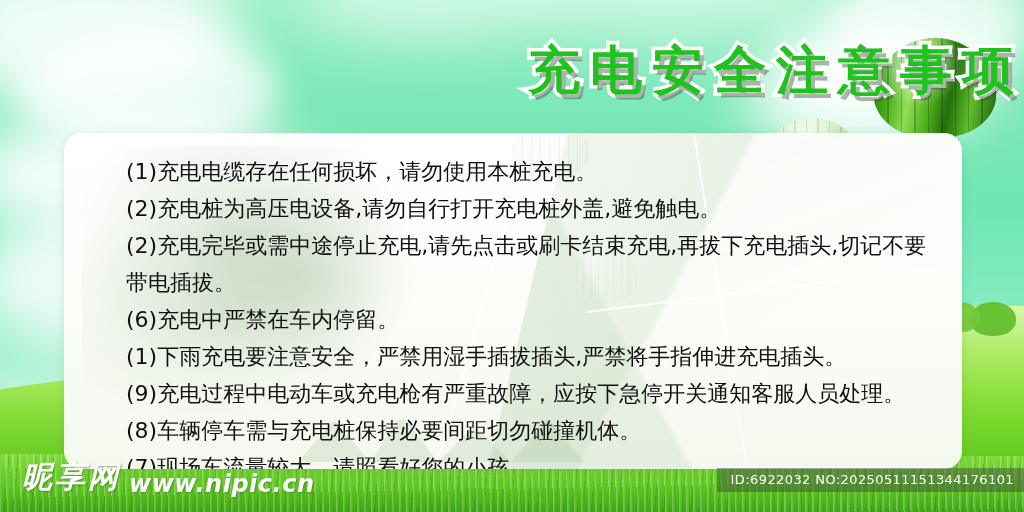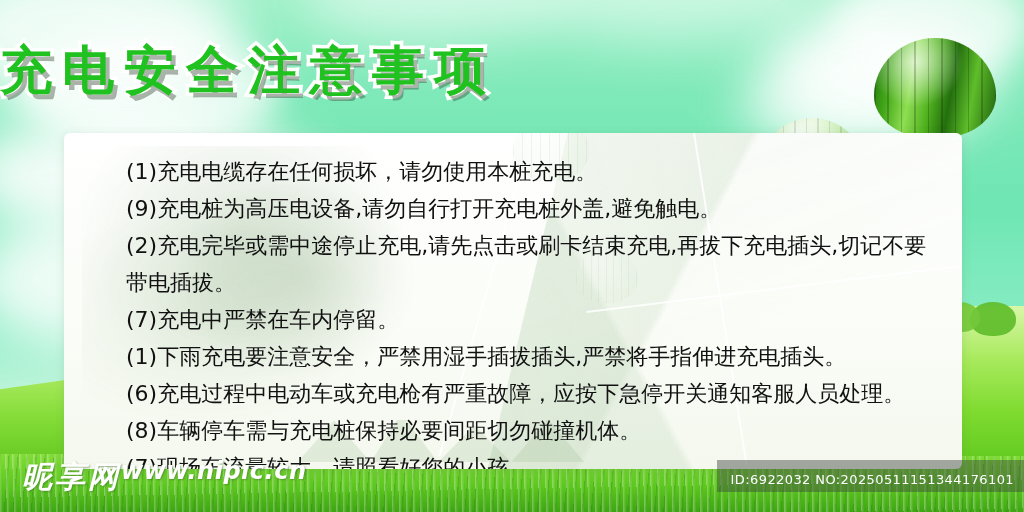--- a/index.html
+++ b/index.html
@@ -101,21 +101,21 @@
   .b-pale .envelope{
     background:
       radial-gradient(ellipse at 36% 22%, rgba(255,255,255,.95) 0%, rgba(255,255,255,.55) 45%, rgba(255,255,255,.35) 100%),
       linear-gradient(100deg,#2c7d14 0%, #79cf45 22%, #bfeb96 45%, #8ad85a 70%, #357f18 100%);
   }
   .b-pale .envelope::after{opacity:.55;}
 
   
   #panel{
     position:absolute;left:64px;top:133px;width:898px;height:336px;
-    border-radius:6px;overflow:hidden;
+    border-radius:18px;overflow:hidden;
     background:linear-gradient(180deg,#ffffff 0%, #fbfdf8 55%, #f4f8ee 100%);
     box-shadow:0 2px 10px rgba(70,120,70,.16);
   }
   
   .wm{position:absolute;pointer-events:none;}
   .wm-facets{
     left:46%;top:-12%;width:62%;height:125%;
     background:
       linear-gradient(118deg, rgba(170,200,160,.00) 0%, rgba(170,200,160,.22) 38%, rgba(255,255,255,.0) 39%, rgba(255,255,255,0) 100%),
       linear-gradient(62deg, rgba(150,190,150,.18) 0%, rgba(150,190,150,.18) 30%, rgba(255,255,255,0) 31%),
@@ -158,52 +158,52 @@
     content:"";position:absolute;inset:0;
     background:repeating-linear-gradient(90deg,
       rgba(140,175,130,.35) 0px, rgba(140,175,130,.35) 1px,
       rgba(255,255,255,0) 1px, rgba(255,255,255,0) 12%);
   }
   .wm-b1{position:absolute;left:50%;top:-6%;}
   .wm-b2{position:absolute;left:57%;top:34%;width:62px;height:72px;opacity:.30;}
 
   
   #title{
-    position:absolute;left:0;right:0;top:44px;text-align:left;
+    position:absolute;left:7px;right:0;top:44px;text-align:right;
     font-size:52px;line-height:1;font-weight:bold;letter-spacing:10px;
     color:#1fc21f;
     -webkit-text-stroke:7px #ffffff;
     paint-order:stroke fill;
     text-shadow:4px 5px 0 rgba(55,75,55,.42);
     white-space:nowrap;
   }
 
   
   #list{
     position:absolute;left:34px;right:26px;top:20px;
     color:#111111;font-size:22px;line-height:37px;
   }
   .item{display:block;text-indent:0;white-space:normal;}
   .item .cont{display:block;padding-left:28px;}
 
   
   #nipic{
     position:absolute;left:22px;bottom:14px;
-    display:flex;align-items:flex-start;gap:0;
+    display:flex;align-items:flex-end;gap:8px;
     color:#ffffff;font-weight:bold;font-style:italic;
     text-shadow:1px 1px 2px rgba(60,110,40,.55);
     pointer-events:none;
   }
   #nipic .cn{font-size:30px;letter-spacing:3px;}
   #nipic .url{font-size:24px;letter-spacing:.5px;}
   #idbar{
     position:absolute;right:0;bottom:20px;
     background:rgba(60,70,60,.46);
     color:#ffffff;font-size:13px;letter-spacing:.4px;
-    padding:12px 10px 5px 14px;white-space:nowrap;
+    padding:4px 10px 5px 14px;white-space:nowrap;
   }
 </style>
 </head>
 <body>
 
 <div id="poster">
 
   <div class="cloudsoft c1"></div>
   <div class="cloud c2"></div>
   <div class="cloudsoft c3"></div>
@@ -252,33 +252,33 @@
     </div>
     <div class="wm-balloon wm-b2">
       <div class="envelope"></div>
     </div>
 
     <div id="list">
       <div class="item">
           <span class="cont">(1)充电电缆存在任何损坏，请勿使用本桩充电。</span>
         </div>
       <div class="item">
-          <span class="cont">(9)充电桩为高压电设备,请勿自行打开充电桩外盖,避免触电。</span>
+          <span class="cont">(2)充电桩为高压电设备,请勿自行打开充电桩外盖,避免触电。</span>
         </div>
       <div class="item">
           <span class="cont">(2)充电完毕或需中途停止充电,请先点击或刷卡结束充电,再拔下充电插头,切记不要带电插拔。</span>
         </div>
       <div class="item">
-          <span class="cont">(7)充电中严禁在车内停留。</span>
+          <span class="cont">(6)充电中严禁在车内停留。</span>
         </div>
       <div class="item">
           <span class="cont">(1)下雨充电要注意安全，严禁用湿手插拔插头,严禁将手指伸进充电插头。</span>
         </div>
       <div class="item">
-          <span class="cont">(6)充电过程中电动车或充电枪有严重故障，应按下急停开关通知客服人员处理。</span>
+          <span class="cont">(9)充电过程中电动车或充电枪有严重故障，应按下急停开关通知客服人员处理。</span>
         </div>
       <div class="item">
           <span class="cont">(8)车辆停车需与充电桩保持必要间距切勿碰撞机体。</span>
         </div>
       <div class="item">
           <span class="cont">(7)现场车流量较大，请照看好您的小孩。</span>
         </div>
     </div>
   </div>
 

